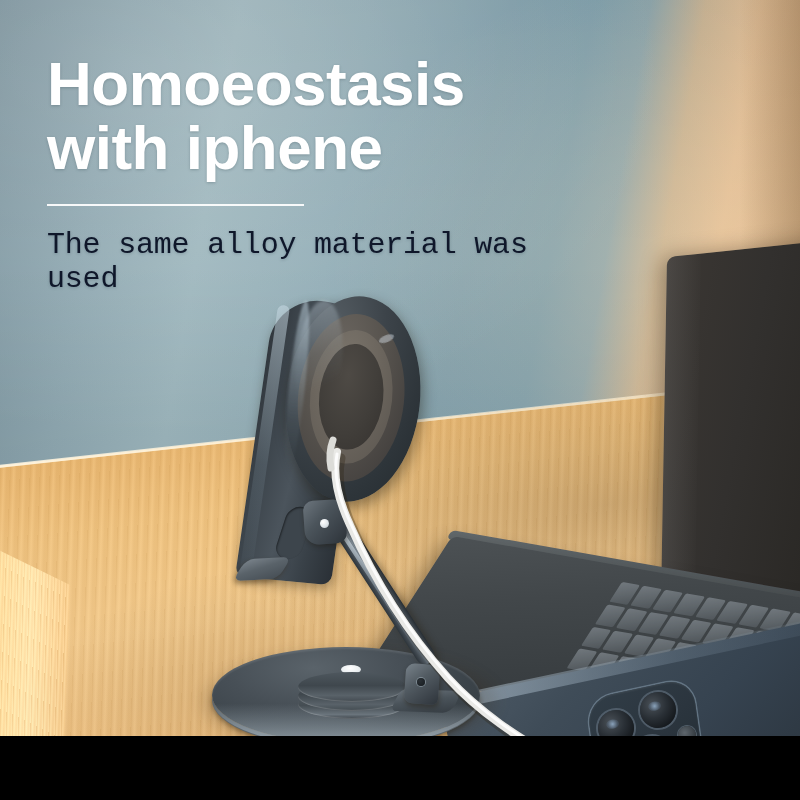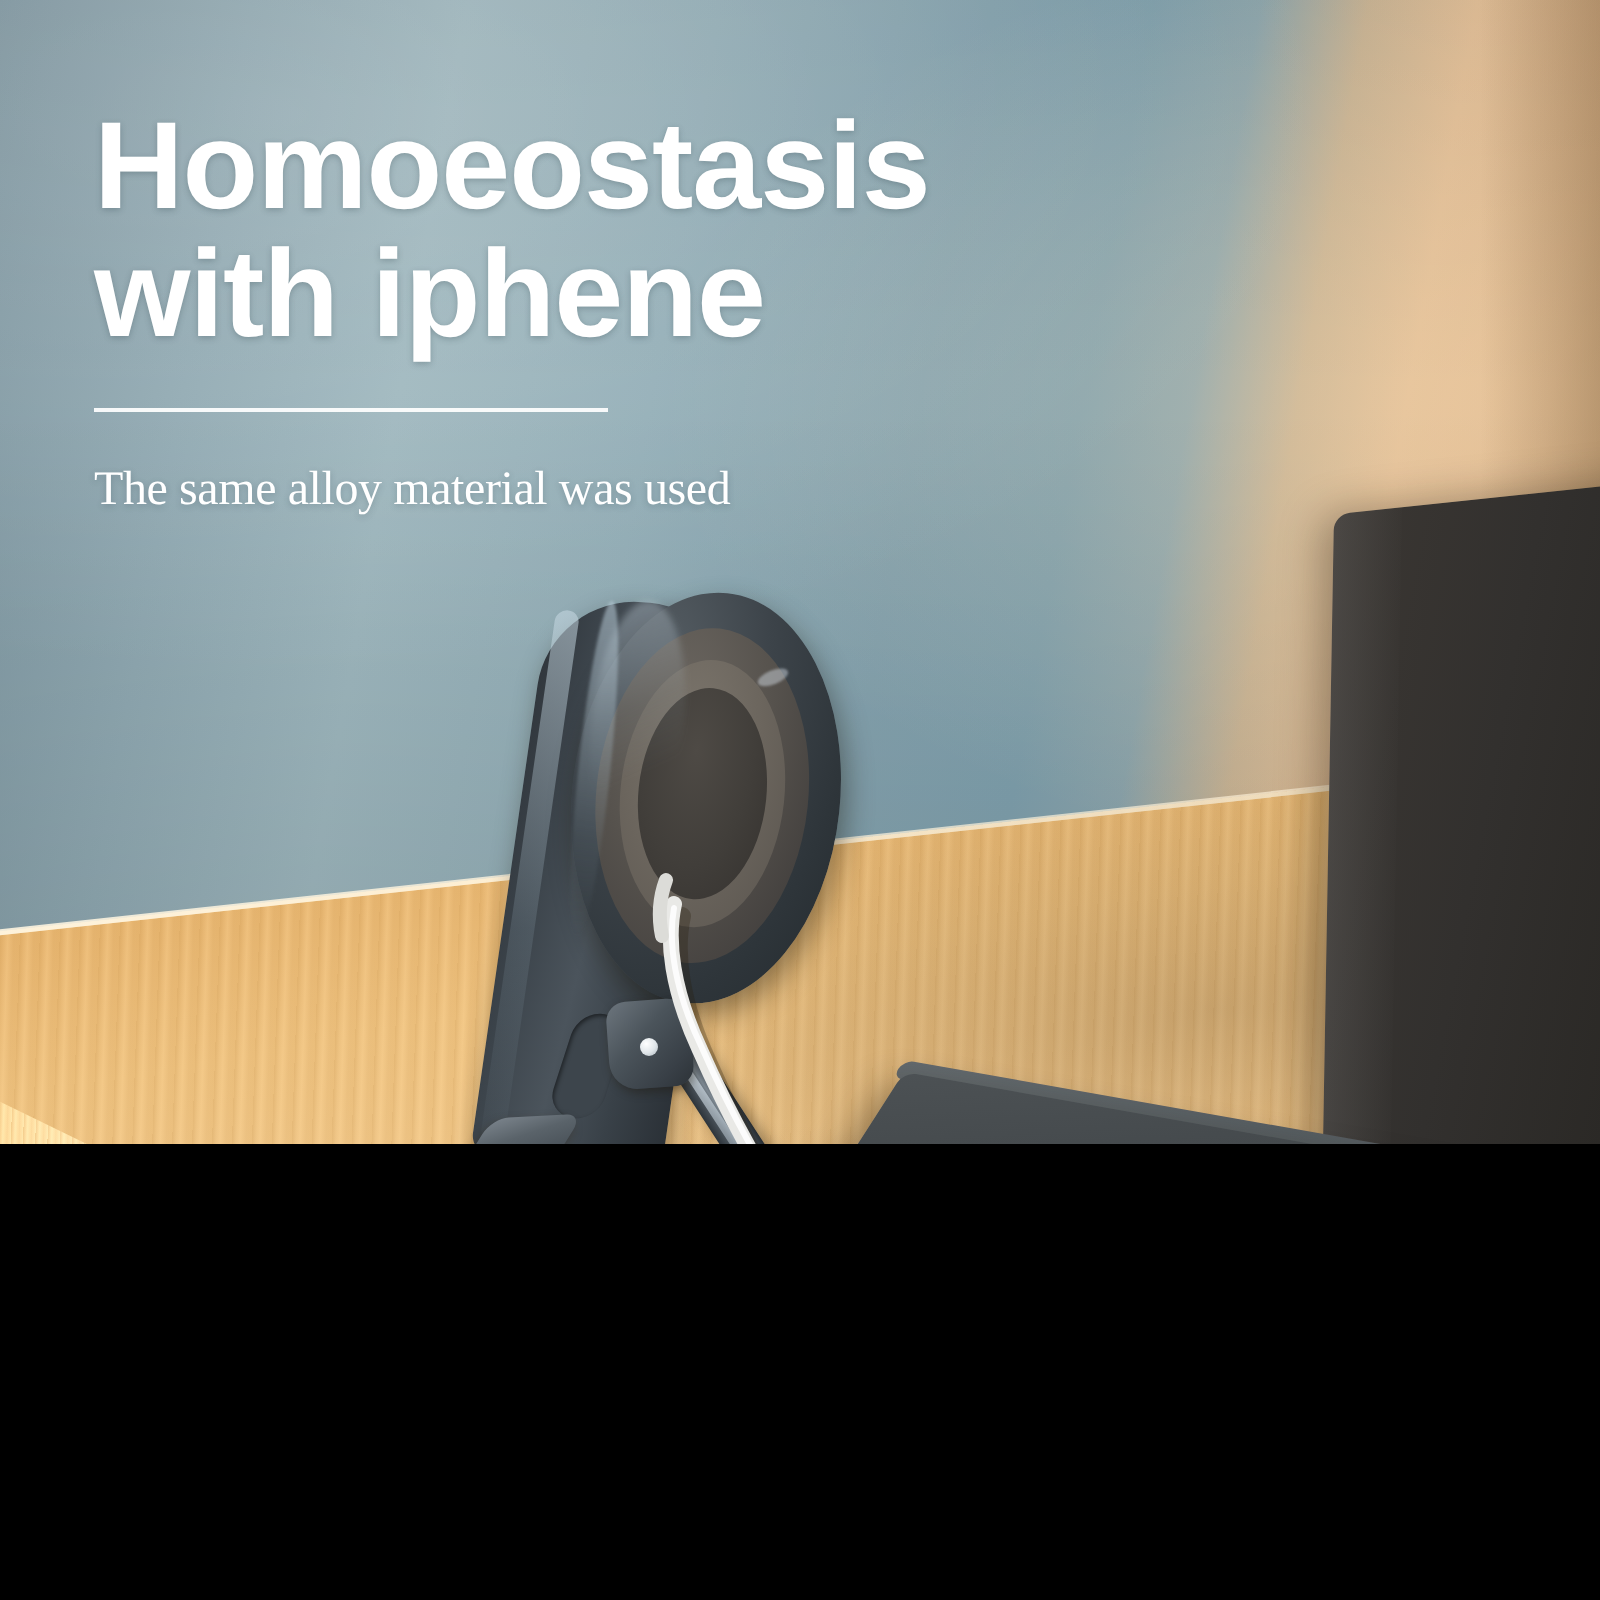--- a/index.html
+++ b/index.html
@@ -3,21 +3,21 @@
 <meta charset="utf-8">
 <style>
   html, body {
     margin: 0;
     padding: 0;
     background: #000;
   }
   #scene {
     position: relative;
     width: 800px;
-    height: 572px;
+    height: 736px;
     overflow: hidden;
     font-family: "Liberation Sans", sans-serif;
     background: #6f8a96;
   }
 
   
   .wall {
     position: absolute;
     inset: 0;
     background:
@@ -485,24 +485,24 @@
   }
   .divider {
     margin: 24px 0 0 0;
     width: 257px;
     height: 2px;
     background: #ffffff;
     opacity: 0.92;
   }
   .subtitle {
     margin: 22px 0 0 0;
-    color: #ffffff;
-    font-family: Liberation Serif, serif;
+    color: #0f172a;
+    font-family: Liberation Mono, monospace;
     font-weight: normal;
-    font-size: 24px;
+    font-size: 30px;
     line-height: 34px;
     letter-spacing: -0.2px;
     text-shadow: 0 1px 3px rgba(40,60,70,0.25);
   }
 </style>
 </head>
 <body>
 
 <div id="scene">
 

